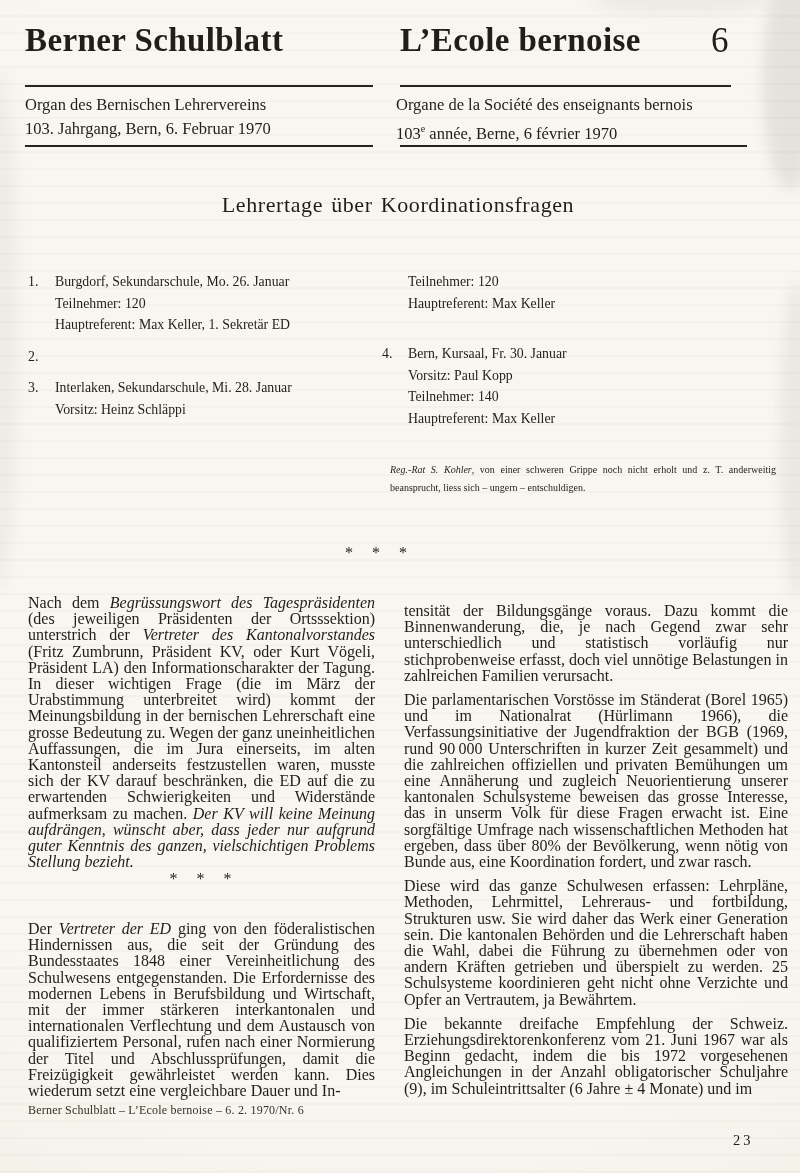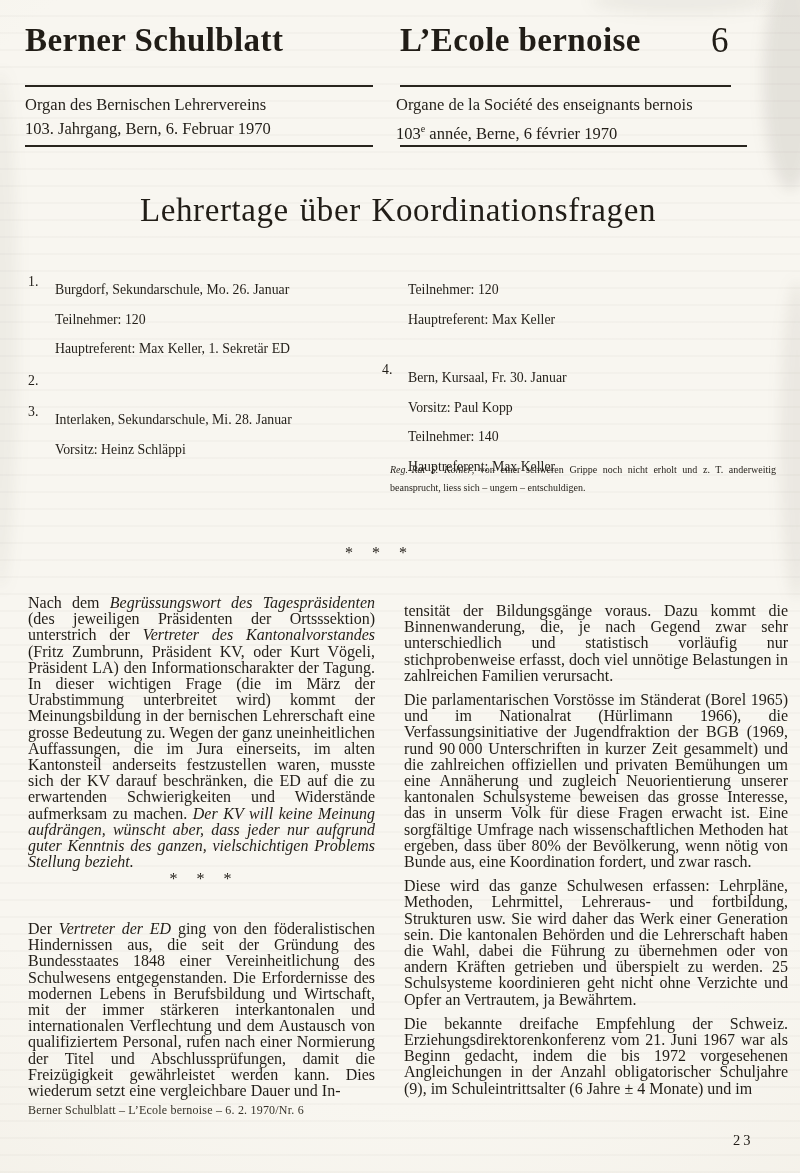--- a/index.html
+++ b/index.html
@@ -31,29 +31,29 @@
   .rule.r1r{top:85px;left:400px;width:331px;}
   .rule.r2l{top:145px;left:25px;width:348px;}
   .rule.r2r{top:145px;left:400px;width:347px;}
 
   .organ{position:absolute;top:93px;font-size:16.5px;line-height:24px;white-space:nowrap;}
   .organ.de{left:25px;}
   .organ.fr{left:388px;margin-left:8px;}
   .organ sup{font-size:10px;vertical-align:super;}
 
   .article-title{position:absolute;top:192px;left:0;width:796px;margin:0;text-align:center;
-    font-size:33px;font-weight:normal;letter-spacing:.6px;word-spacing:2px;}
+    font-size:22px;font-weight:normal;letter-spacing:.6px;word-spacing:2px;}
 
   .events{position:absolute;font-size:13.8px;line-height:21.5px;}
   .events.left{left:28px;top:271px;width:350px;}
   .events.right{left:382px;top:271px;width:394px;}
   .event{display:flex;margin-bottom:10px;}
   .enum{width:27px;flex:0 0 27px;}
   .events.right .enum{width:26px;flex:0 0 26px;}
-  .eline{white-space:nowrap;margin-top:8px;}
+  .eline{white-space:nowrap;}
   .eline.cont{margin-left:85px;}
   .cont-block{margin-left:26px;margin-bottom:29px;}
 
   .excuse-note{position:absolute;left:390px;top:461px;width:386px;
     font-size:10px;line-height:17.6px;text-align:justify;}
 
   .separator{position:absolute;font-size:16px;letter-spacing:2px;word-spacing:11px;text-align:center;}
   .separator.mid{top:544px;left:0;width:754px;}
   .separator.left-col{top:870px;left:28px;width:347px;}
 

